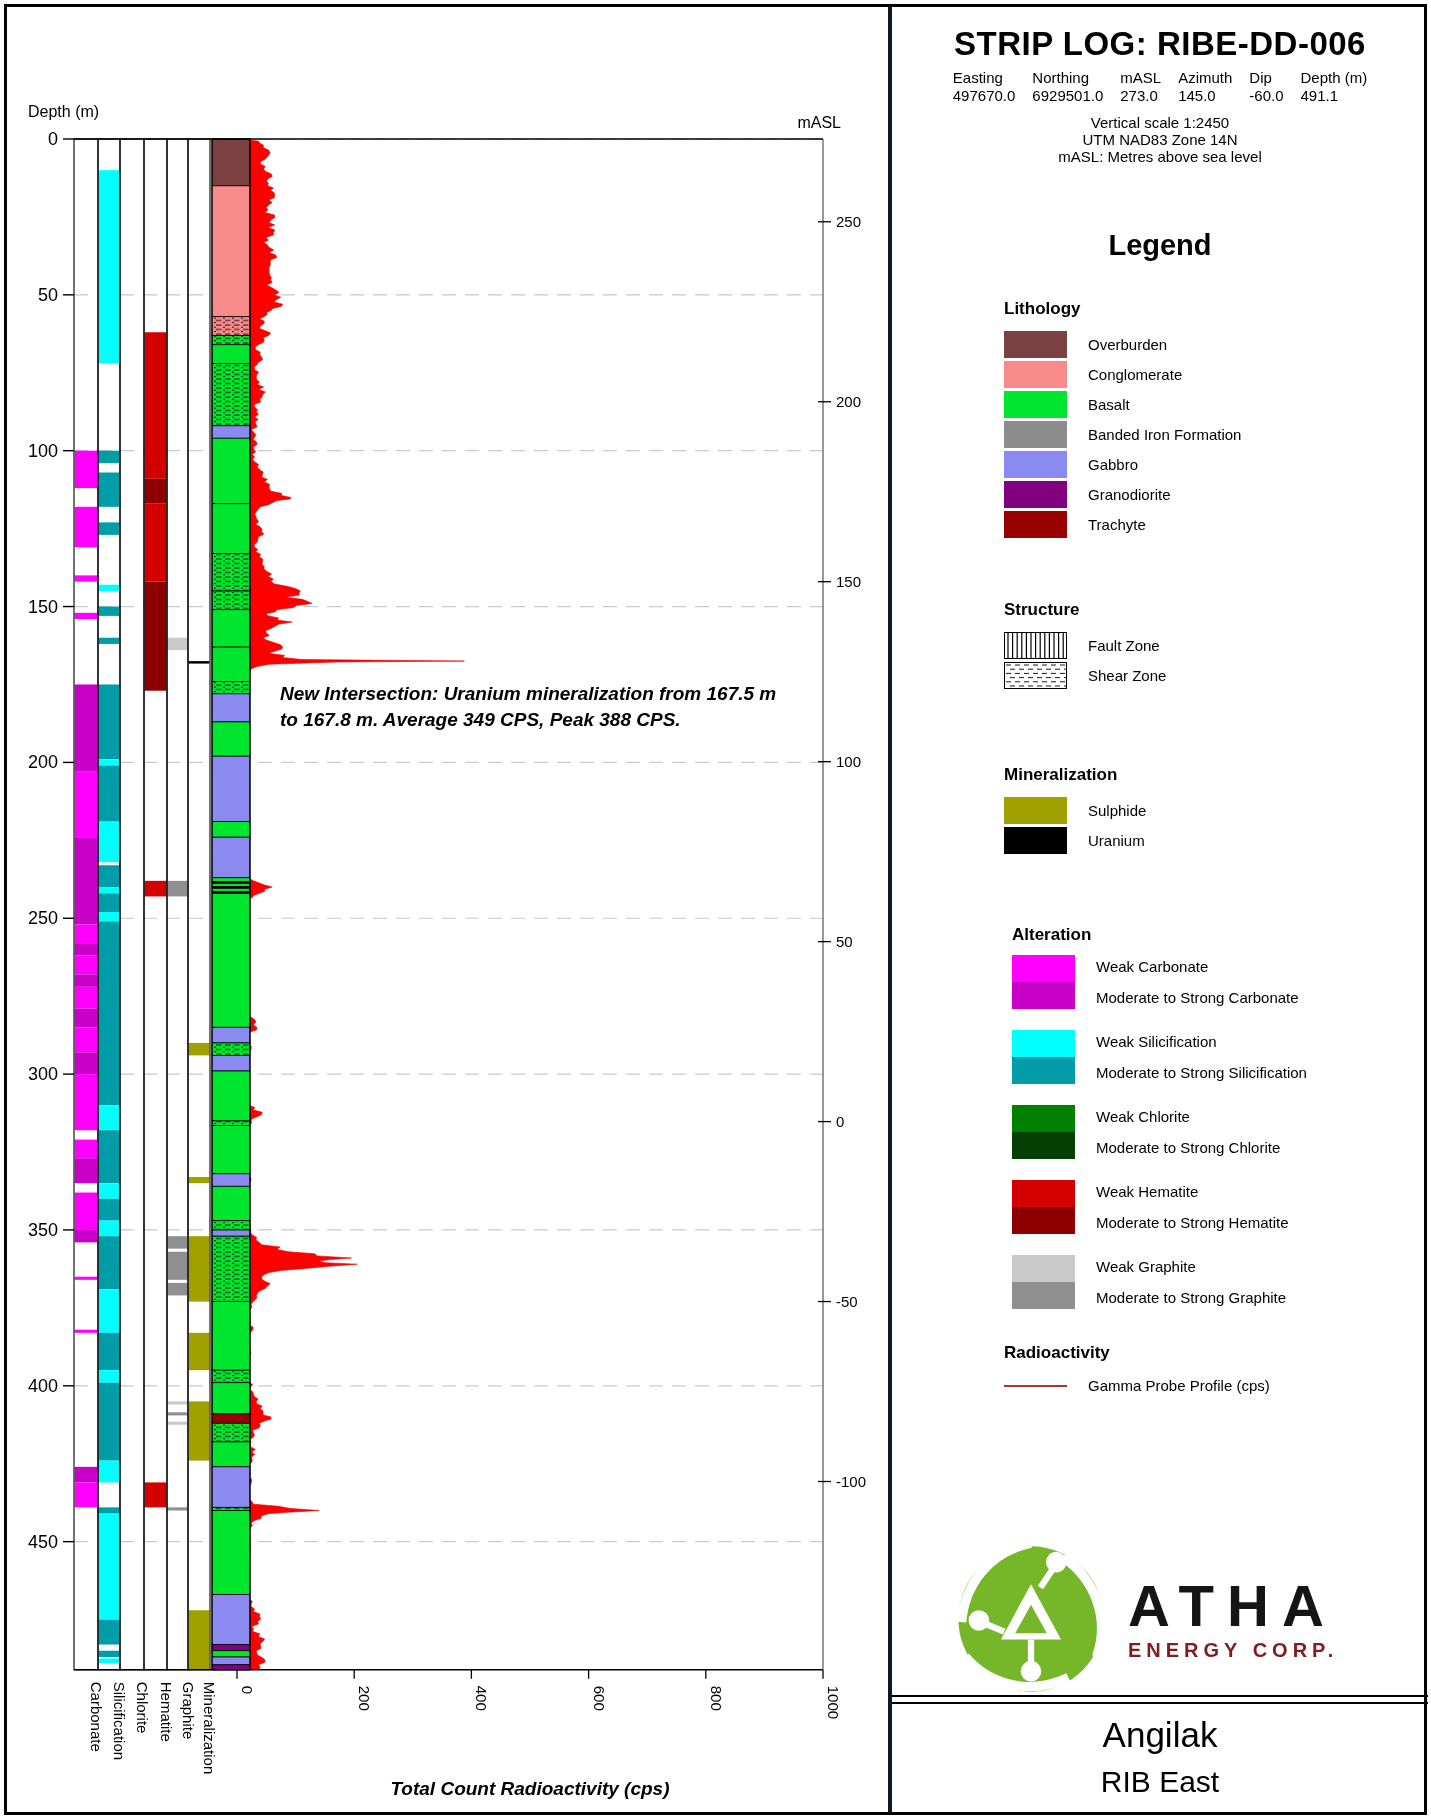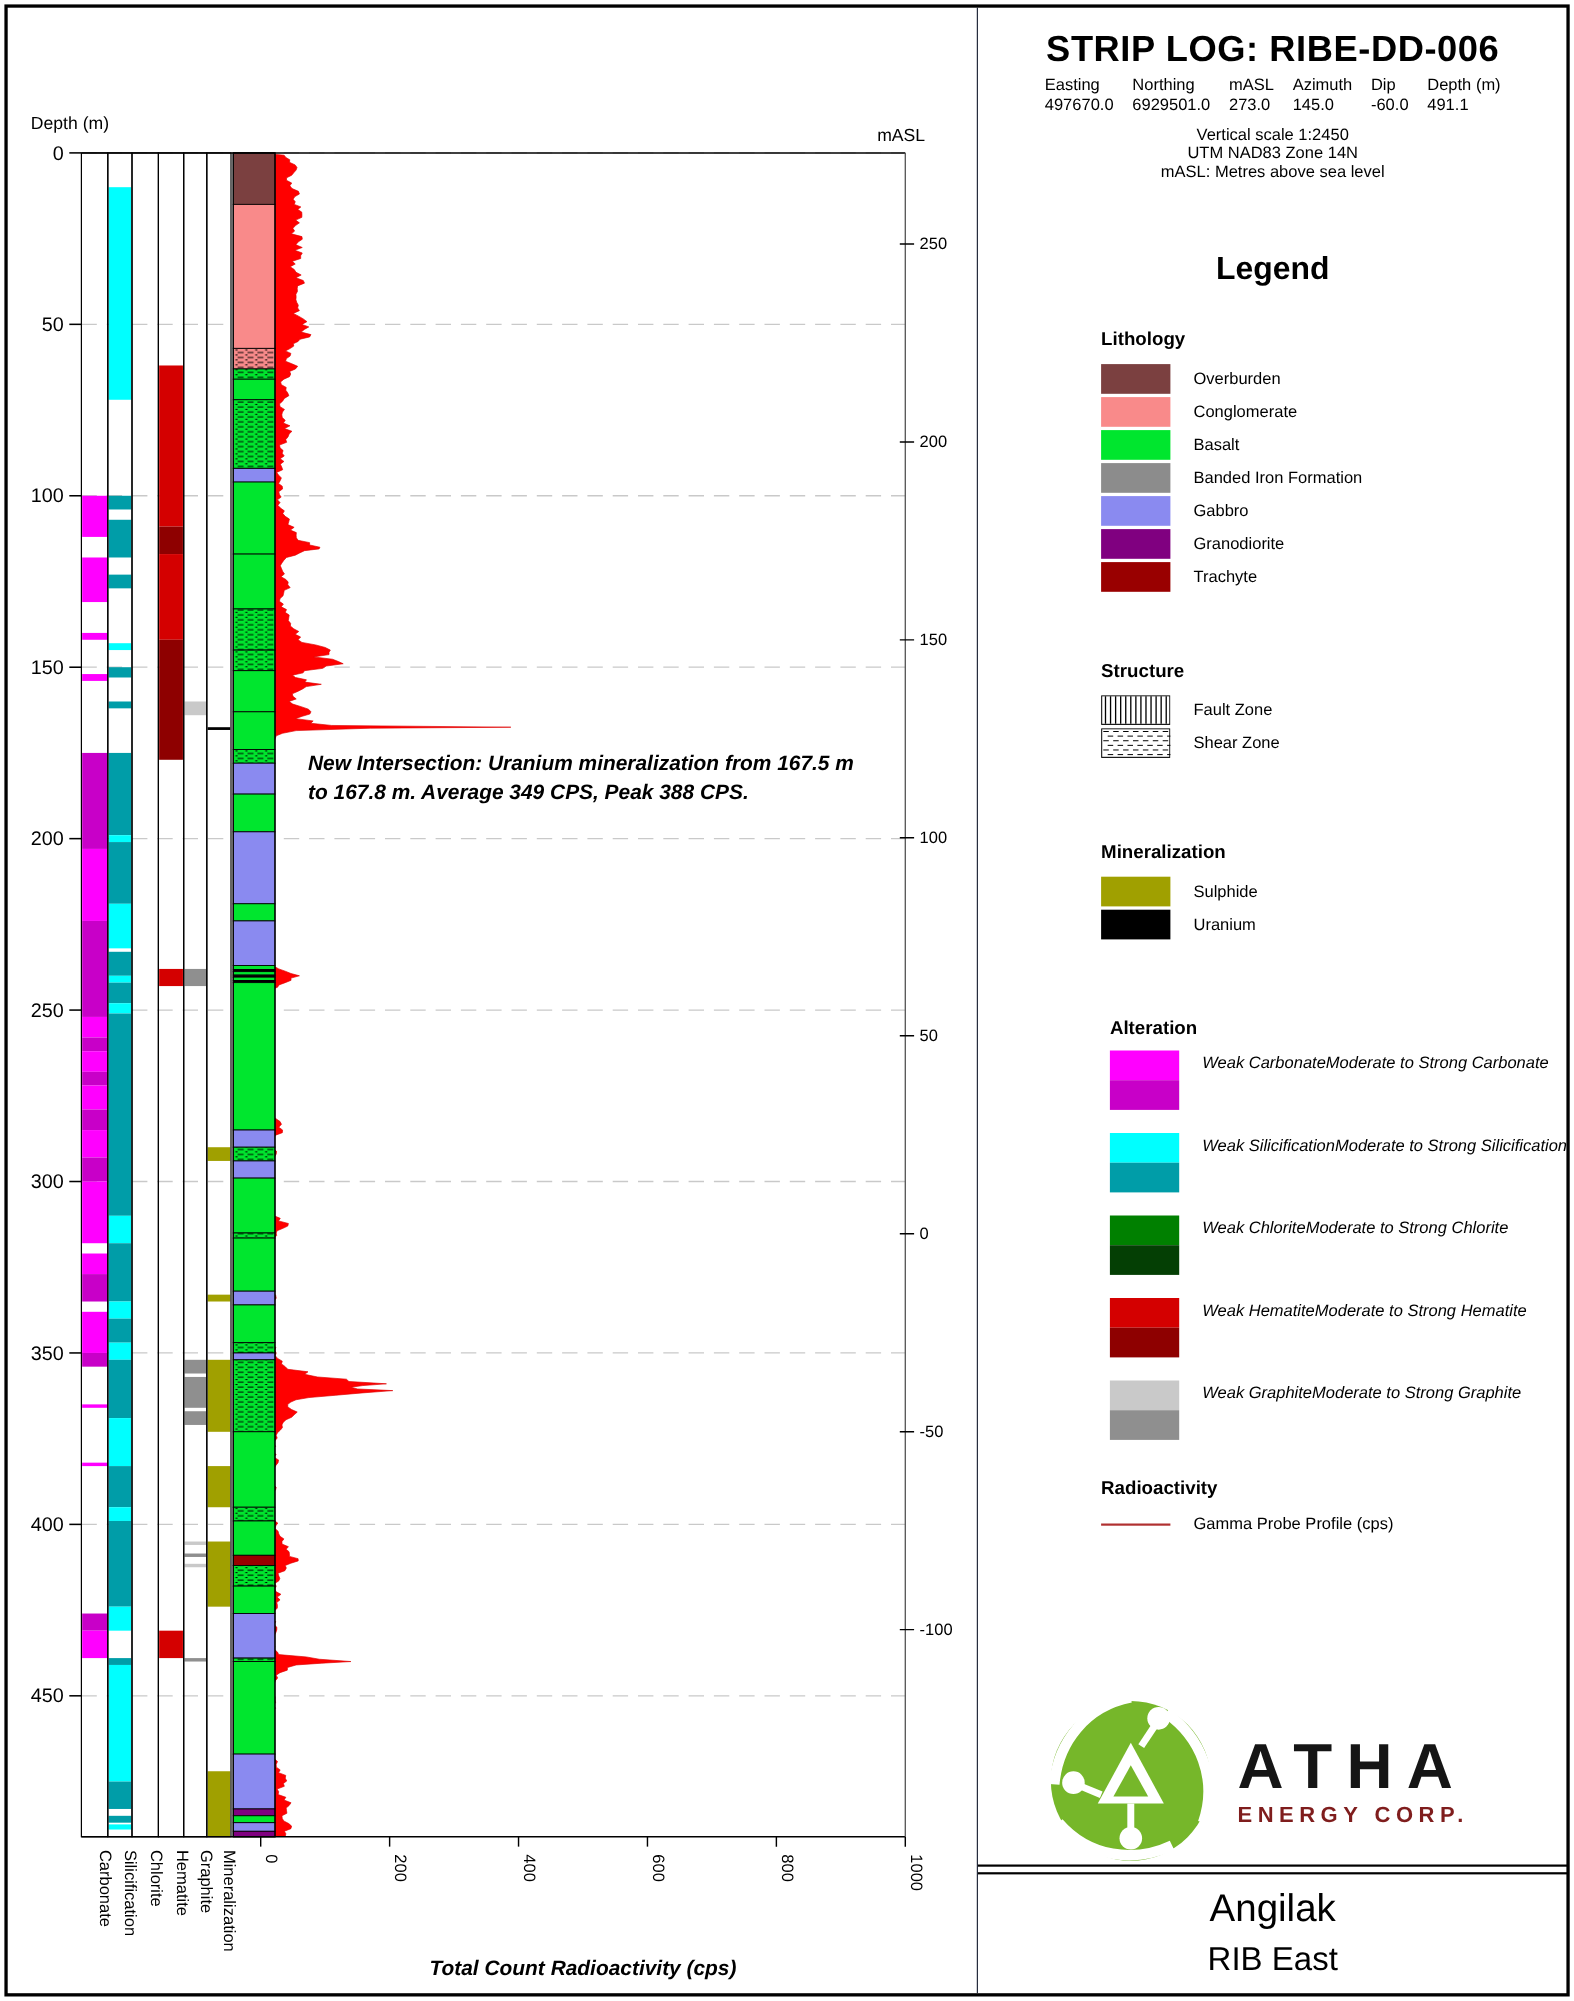--- a/index.html
+++ b/index.html
@@ -2,36 +2,36 @@
 <html><head>
 <meta charset="utf-8">
 <style>
   html,body{margin:0;padding:0;background:#fff;}
   #page{position:relative;width:1431px;height:1819px;background:#fff;overflow:hidden;
         font-family:"Liberation Sans",sans-serif;color:#000;}
   #frame{position:absolute;left:4px;top:4px;right:4px;bottom:4px;border:3px solid #000;pointer-events:none;}
   svg text{font-family:"Liberation Sans",sans-serif;fill:#000;}
   #log{position:absolute;left:0;top:0;}
   
-  #rpanel{position:absolute;left:888px;top:7px;width:536px;height:1805px;border-left:1px solid #0f172a;}
+  #rpanel{position:absolute;left:888px;top:7px;width:536px;height:1805px;border-left:4px solid #0f172a;}
   .rp-center{text-align:center;}
   #rp-title{margin-top:18px;font-size:33px;font-weight:600;letter-spacing:.5px;}
   #hdr-row{display:flex;justify-content:center;gap:17px;margin-top:6px;}
   #hdr-row .col{text-align:left;font-size:15px;line-height:18px;}
   #scale-block{margin-top:9px;font-size:15px;line-height:17px;}
   #legend-title{position:absolute;left:0;width:100%;top:222px;text-align:center;font-size:29px;font-weight:bold;}
   .lsec{position:absolute;left:112px;}
   .lsec h3{margin:0 0 10px 0;font-size:17px;font-weight:bold;}
   .litem{display:flex;align-items:center;height:30px;}
   .swatch{width:63px;height:27px;flex:0 0 63px;box-sizing:border-box;}
   .litem .lab{margin-left:21px;font-size:15px;}
   .pair{display:flex;margin-bottom:21px;}
   .pairsw{width:63px;flex:0 0 63px;}
   .pairsw div{height:27px;}
-  .pairlabs{margin-left:21px;display:flex;justify-content:space-between;padding:3px 0;font-size:15px;height:48px;font-style:italic;}
+  .pairlabs{margin-left:21px;display:flex;flex-direction:column;justify-content:space-between;padding:3px 0;font-size:15px;height:48px;}
   #radio-item{display:flex;align-items:center;margin-top:14px;}
   #radio-line{width:63px;height:2px;flex:0 0 63px;}
   #radio-item .lab{margin-left:21px;font-size:15px;}
   #logo-row{position:absolute;left:60px;top:1533px;display:flex;align-items:center;}
   #logo-text{margin-left:18px;}
   #logo-name{font-size:58px;font-weight:600;letter-spacing:13px;line-height:58px;color:#151515;}
   #logo-sub{font-size:20px;font-weight:bold;letter-spacing:5px;margin-top:4px;}
   .footline{position:absolute;left:0;width:100%;height:0;border-top:2px solid #000;}
   #foot1{top:1688px;} #foot2{top:1695px;}
   #angilak{position:absolute;left:0;width:100%;top:1708px;text-align:center;font-size:35px;}

